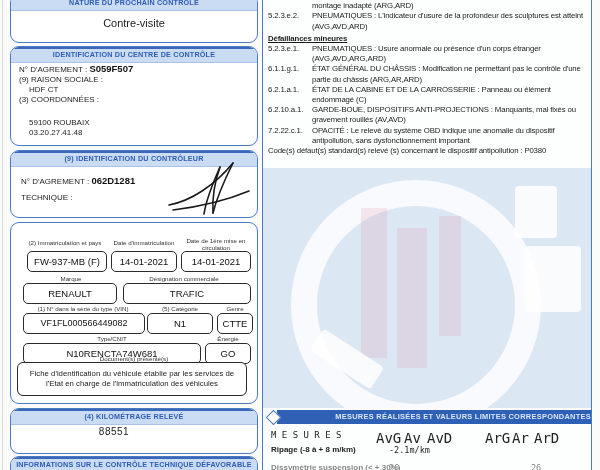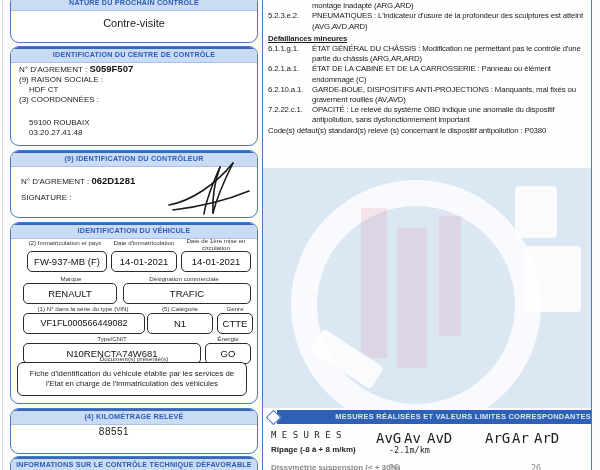--- a/index.html
+++ b/index.html
@@ -96,34 +96,33 @@
     <div class="lbl" style="left:18px;top:71px;">59100 ROUBAIX</div>
     <div class="lbl" style="left:18px;top:81px;">03.20.27.41.48</div>
   </div>
 
   <div class="box" id="box-controleur">
     <div class="box-header">(9) IDENTIFICATION DU CONTRÔLEUR</div>
     <div class="lbl" style="left:10px;top:24px;">
       <span>N° D'AGREMENT :</span>
       <span class="val-inline">062D1281</span>
     </div>
-    <div class="lbl" style="left:10px;top:42px;">SIGNATURE :</div>
+    <div class="lbl" style="left:10px;top:42px;">TECHNIQUE :</div>
     <svg id="signature-svg" width="92" height="58" viewBox="0 0 92 58">
       <g fill="none" stroke="#1a1a1a" stroke-width="1.6" stroke-linecap="round">
         <path d="M6,48 C28,44 52,28 70,6"></path>
         <path d="M70,6 C62,22 54,40 50,56"></path>
         <path d="M50,56 C49,40 52,24 57,10"></path>
         <path d="M57,10 C49,28 43,44 41,57"></path>
         <path d="M10,53 C34,50 62,44 86,34"></path>
       </g>
     </svg>
   </div>
 
   <div class="box" id="box-vehicule">
-    <div class="box-header">IDENTIFICATION DU VÉHICULE</div>
 
     <div class="vlbl" style="left:8px;top:16px;width:92px;">(2) Immatriculation et pays</div>
     <div class="vlbl" style="left:98px;top:16px;width:70px;">Date d'immatriculation</div>
     <div class="vlbl" style="left:170px;top:14px;width:70px;white-space:normal;">Date de 1ère mise en circulation</div>
     <div class="vbox" style="left:16px;top:28px;width:78px;">FW-937-MB (F)</div>
     <div class="vbox" style="left:100px;top:28px;width:64px;">14-01-2021</div>
     <div class="vbox" style="left:170px;top:28px;width:68px;">14-01-2021</div>
 
     <div class="vlbl" style="left:16px;top:52px;width:88px;">Marque</div>
     <div class="vlbl" style="left:108px;top:52px;width:130px;">Désignation commerciale</div>
@@ -162,20 +161,24 @@
         <span class="dtext">
           <span style="display:block;">PNEUMATIQUES : Pneumatique gravement endommagé, entaillé ou</span>
           <span style="display:block;">montage inadapté (ARG,ARD)</span>
         </span>
       </div>
       <div class="drow">
         <span class="dcode">5.2.3.e.2.</span>
         <span class="dtext">PNEUMATIQUES : L'indicateur d'usure de la profondeur des sculptures est atteint (AVG,AVD,ARD)</span>
       </div>
       <div id="minor-title">Défaillances mineures</div>
+      <div class="drow">
+        <span class="dcode">5.2.3.e.1.</span>
+        <span class="dtext">PNEUMATIQUES : Usure anormale ou présence d'un corps étranger (AVG,AVD,ARG,ARD)</span>
+      </div>
       <div class="drow">
         <span class="dcode">6.1.1.g.1.</span>
         <span class="dtext">ÉTAT GÉNÉRAL DU CHÂSSIS : Modification ne permettant pas le contrôle d'une partie du châssis (ARG,AR,ARD)</span>
       </div>
       <div class="drow">
         <span class="dcode">6.2.1.a.1.</span>
         <span class="dtext">ÉTAT DE LA CABINE ET DE LA CARROSSERIE : Panneau ou élément endommagé (C)</span>
       </div>
       <div class="drow">
         <span class="dcode">6.2.10.a.1.</span>

